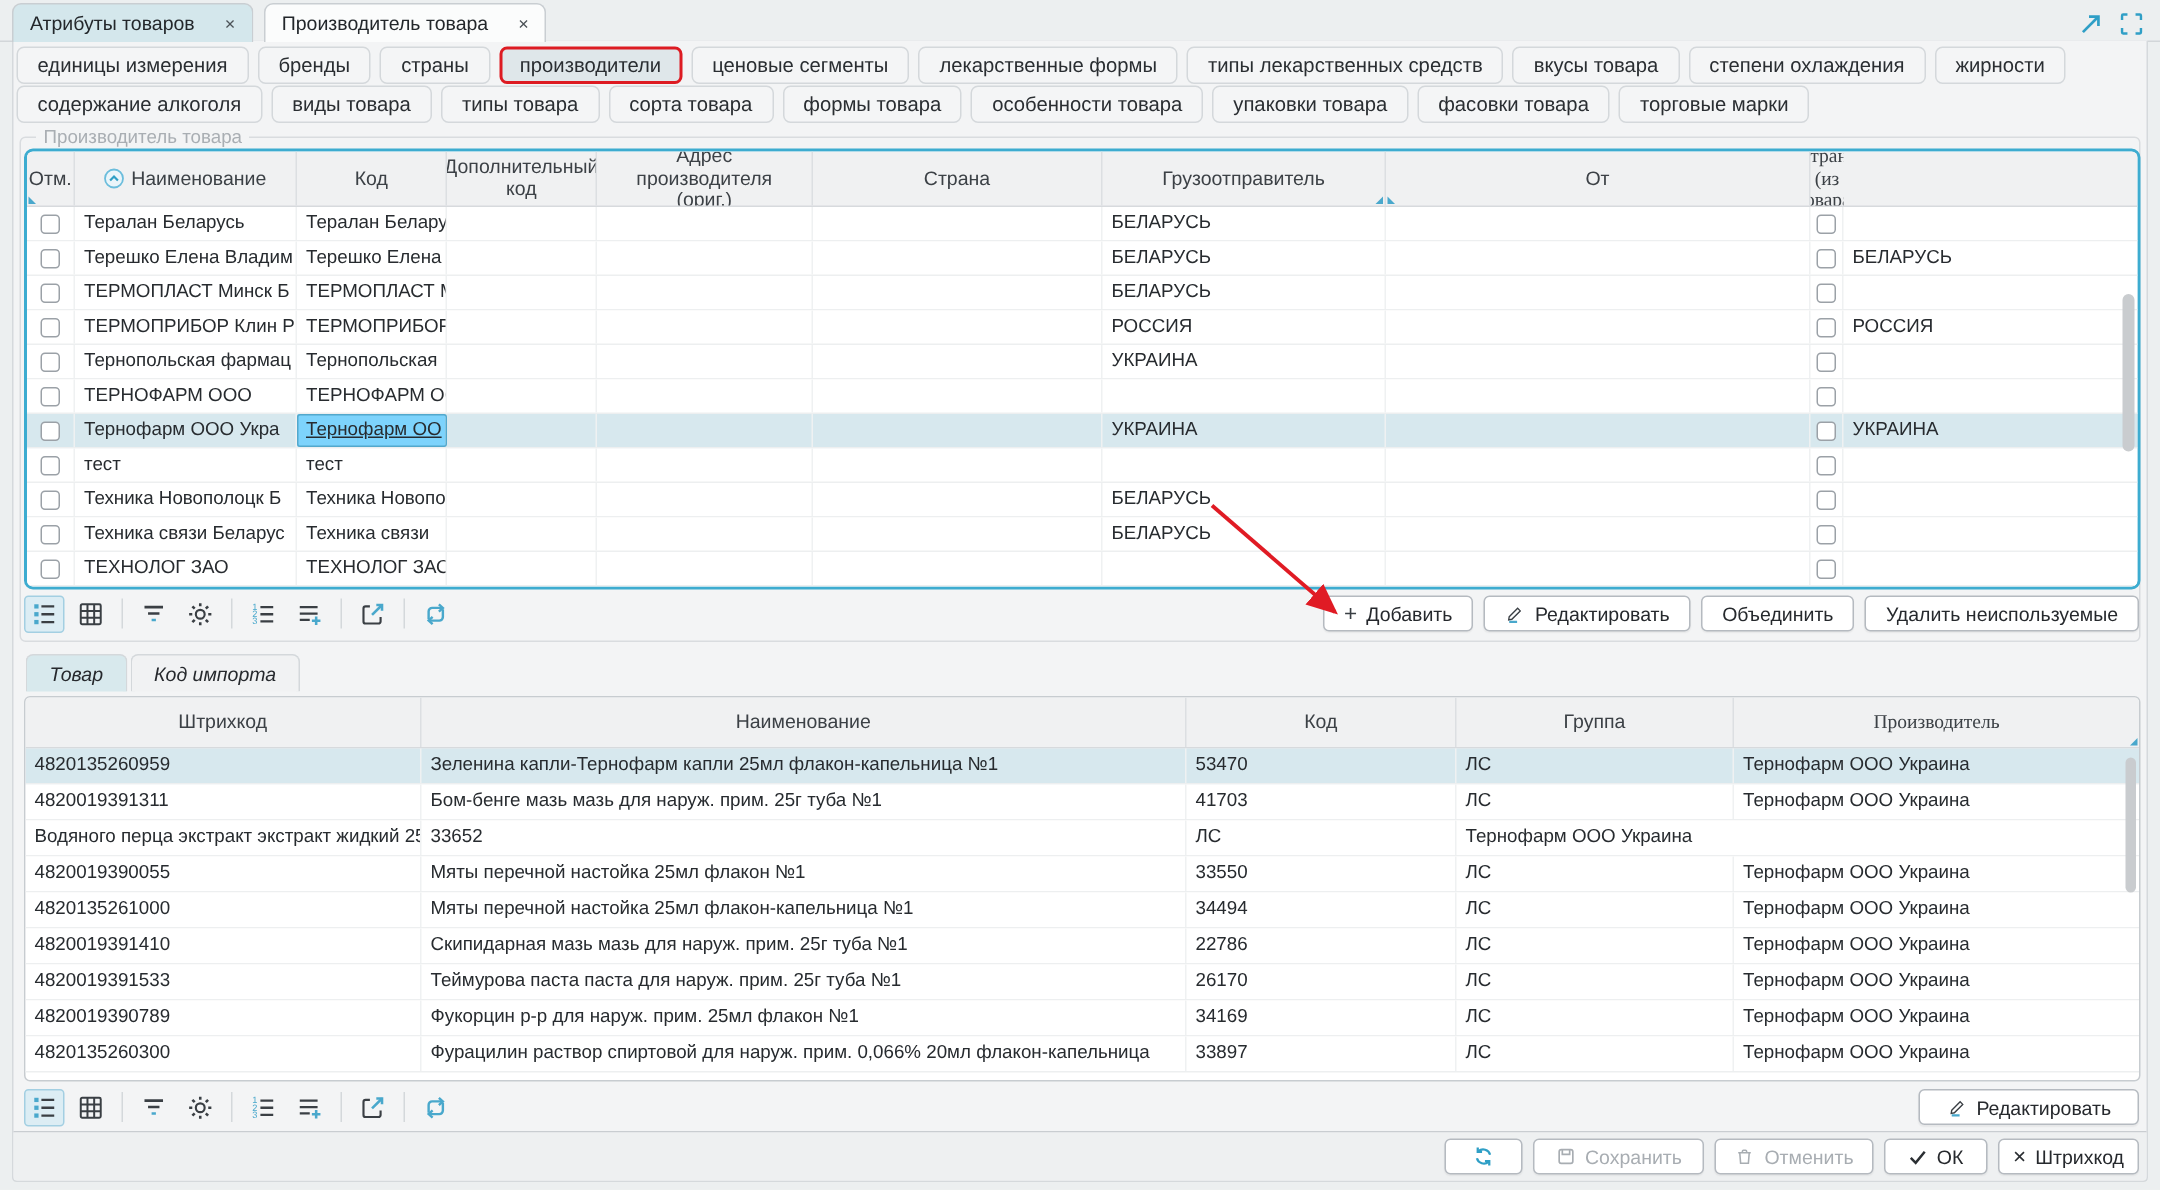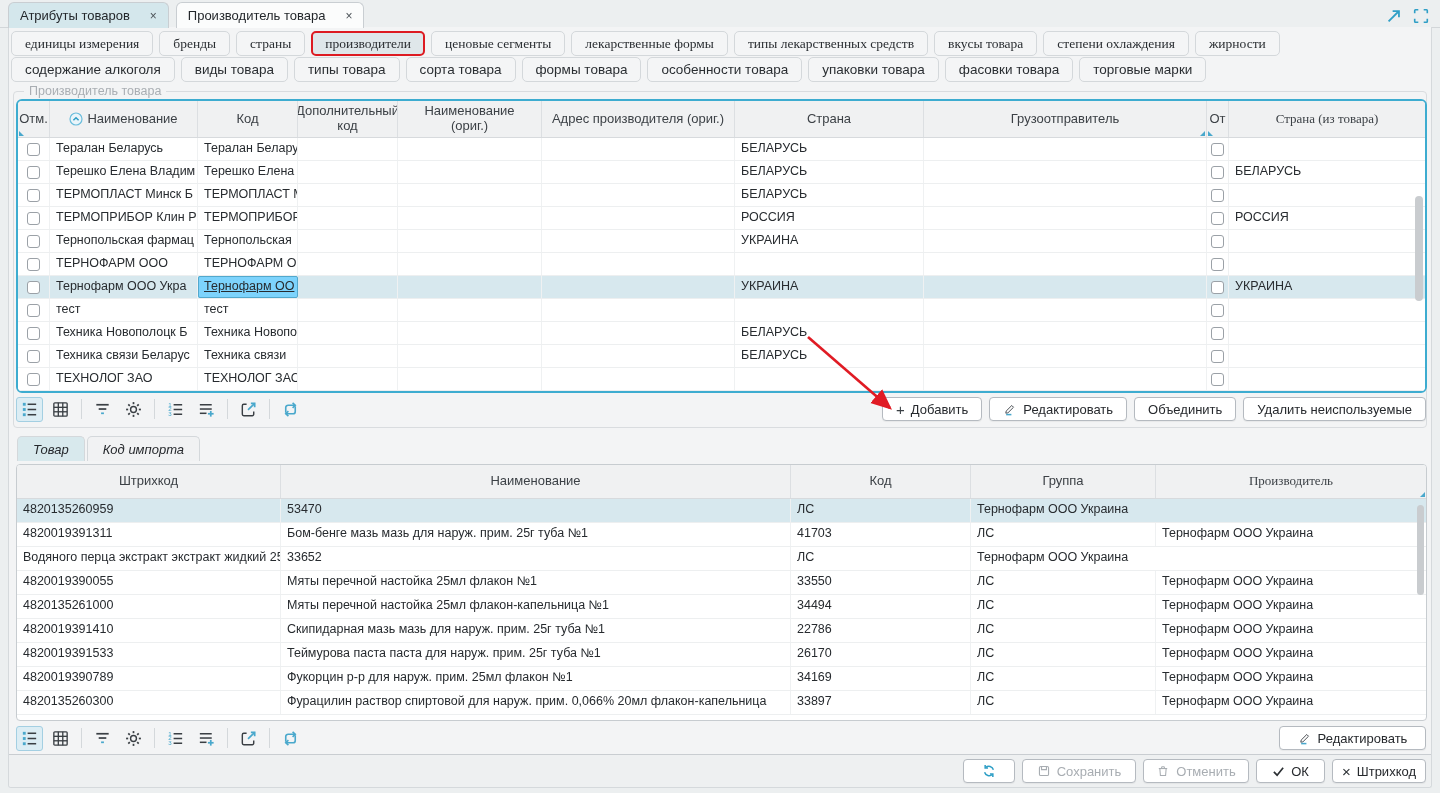--- a/index.html
+++ b/index.html
@@ -18,21 +18,21 @@
   .topbar-line { position:absolute; left:0; top:27px; width:1440px; height:1px; background:#d2d6d9; }
   .top-icons { position:absolute; right:10px; top:6px; display:flex; gap:8px; z-index:3; }
   .top-icons .ic { width:19px; height:19px; display:flex; align-items:center; justify-content:center; }
 
   
   .panel { position:absolute; left:8px; top:27px; width:1424px; height:761px;
            background:#f3f4f5; border:1px solid #d5d9dc; border-top:none; border-radius:0 0 3px 3px; }
 
   
   .atabs-row { position:absolute; left:2px; display:flex; flex-wrap:nowrap; gap:6px; }
-  .atabs-row.r1 { top:4px;font-family:Liberation Serif, serif; }
+  .atabs-row.r1 { top:4px; }
   .atabs-row.r2 { top:30px; }
   .atab { height:25px; padding:0 13px; display:inline-flex; align-items:center; white-space:nowrap;
           background:#f4f5f6; border:1px solid #d4d8db; border-radius:5px; font-size:13.5px; color:#2a2e32; }
   .atab.sel { background:#dfe7ea; border:2px solid #dd1b22; padding:0 12px; }
 
   
   .gbox { position:absolute; left:4px; top:64px; width:1414px; height:337px;
           border:1px solid #d9dcdf; border-radius:4px; }
   .gbox-title { position:absolute; left:10px; top:-8px; background:#f3f4f5; padding:0 5px;
                 font-size:12.5px; color:#a9aeb3; }
@@ -165,21 +165,20 @@
           <span>
               <svg width="14" height="14" viewBox="0 0 14 14">
                 <circle cx="7" cy="7" r="6" fill="#eaf5fa" stroke="#6bbddc" stroke-width="1.2"></circle>
                 <path d="M4.4 8.3 L7 5.7 L9.6 8.3" stroke="#2f9fc6" stroke-width="1.5" fill="none"></path>
               </svg>
             </span>
           <span>Наименование</span>
         </div>
         <div class="hc">Код</div>
         <div class="hc">Дополнительный код</div>
-        <div class="hc">Наименование (ориг.)</div>
         <div class="hc">Адрес производителя (ориг.)</div>
         <div class="hc">Страна</div>
         <div class="hc tri-br">Грузоотправитель</div>
         <div class="hc tri-bl">От</div>
         <div class="hc">Страна (из товара)</div>
       </div>
 
       <div class="grid-p trow">
         <div class="c center">
             <span class="cb"></span>
@@ -490,20 +489,21 @@
     <div class="itable">
       <div class="grid-i thead-i">
         <div class="hc">Штрихкод</div>
         <div class="hc">Наименование</div>
         <div class="hc">Код</div>
         <div class="hc">Группа</div>
         <div class="hc tri-br">Производитель</div>
       </div>
       <div class="grid-i lrow sel">
         <div class="c">4820135260959</div>
+        <div class="c">Зеленина капли-Тернофарм капли 25мл флакон-капельница №1</div>
         <div class="c">53470</div>
         <div class="c">ЛС</div>
         <div class="c">Тернофарм ООО  Украина</div>
       </div>
       <div class="grid-i lrow">
         <div class="c">4820019391311</div>
         <div class="c">Бом-бенге мазь мазь для наруж. прим. 25г туба №1</div>
         <div class="c">41703</div>
         <div class="c">ЛС</div>
         <div class="c">Тернофарм ООО  Украина</div>

